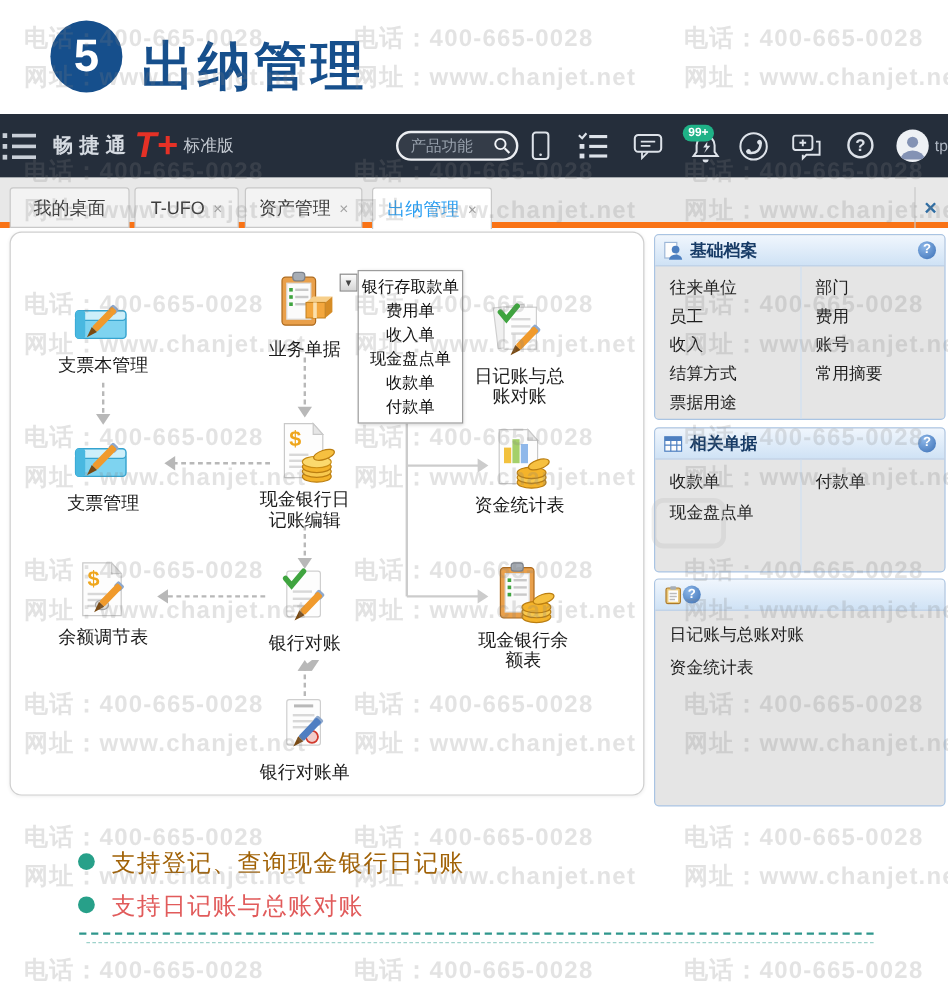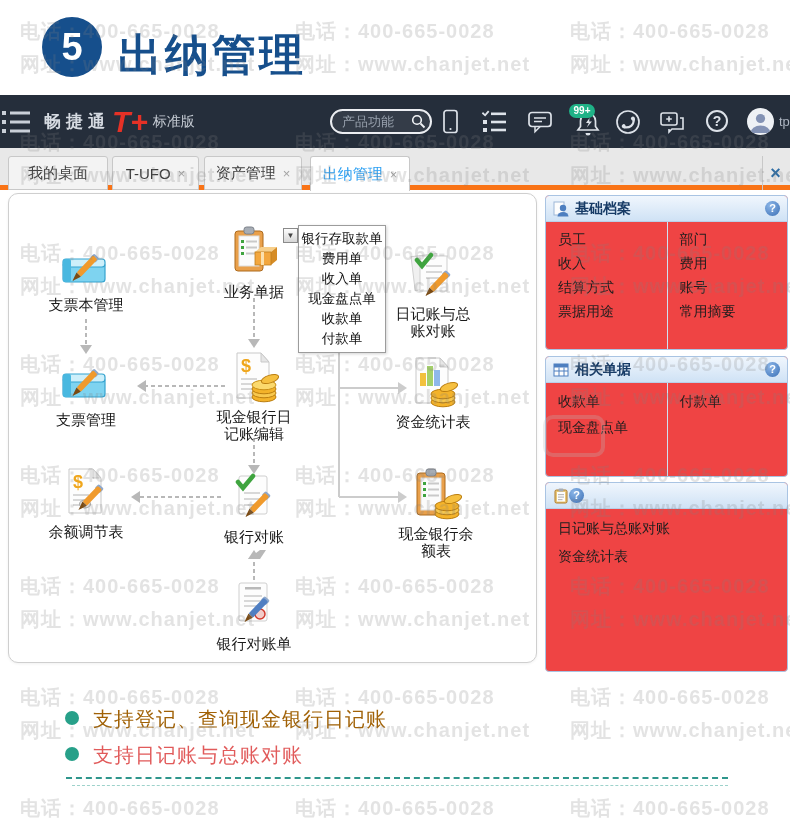--- a/index.html
+++ b/index.html
@@ -55,21 +55,21 @@
   .fc-node svg { display:block; margin:0 auto; }
   .fc-lbl { font-size:15px; color:#1b1b1b; line-height:17px; width:84px; margin:2px auto 0; }
   .dd-btn { position:absolute; left:274px; top:34px; width:15px; height:15px; border:1px solid #8a8a8a;
          background:linear-gradient(#fdfdfd,#d6d6d6); font-size:8px; color:#444; text-align:center;
          line-height:13px; z-index:3; }
   .dd-menu { position:absolute; left:289px; top:31px; width:88px; background:#fff; border:1px solid #9c9c9c;
          box-shadow:1px 1px 3px rgba(0,0,0,0.18); padding:3px 0; z-index:3; }
   .dd-item { height:20px; line-height:20px; font-size:13.5px; color:#111; text-align:center; }
 
   
-  .sp { position:absolute; left:545px; width:243px; background:#ef4444; border:1px solid #a9c4e3;
+  .sp { position:absolute; left:545px; width:243px; background:#e5e5e5; border:1px solid #a9c4e3;
         border-radius:4px; overflow:hidden; }
   .sp-hd { height:26px; background:linear-gradient(#f0f6fd,#cfe2f5); border-bottom:1px solid #b9cfe9;
         display:flex; align-items:center; padding:0 7px; }
   .sp-ttl { font-size:14px; font-weight:bold; color:#173b66; margin-left:6px; flex:1; }
   .sp-help { width:15px; height:15px; border-radius:50%;
         background:radial-gradient(circle at 35% 30%,#8cb6e8,#3a6fb5); color:#fff; font-size:11px;
         font-weight:bold; text-align:center; line-height:15px; }
   .sp-cols { display:flex; height:calc(100% - 26px); }
   .sp-col { width:50%; padding:5px 0 0 12px; font-size:14px; color:#1e1e1e; }
   .sp-col + .sp-col { border-left:1px solid #cfe0f2; }
@@ -437,20 +437,21 @@
       <svg width="16" height="16" viewBox="0 0 16 16">
         <rect x="1" y="1" width="10" height="13" fill="#fdfdfd" stroke="#9db7d8"></rect>
         <circle cx="10" cy="7" r="3.2" fill="#4d7fc0"></circle>
         <path d="M4.5 15.5 a5.5 4.5 0 0 1 11 0 z" fill="#4d7fc0"></path>
       </svg>
       <span class="sp-ttl">基础档案</span>
       <span class="sp-help">?</span>
     </div>
     <div class="sp-cols">
       <div class="sp-col">
+        <div>往来单位</div>
         <div>员工</div>
         <div>收入</div>
         <div>结算方式</div>
         <div>票据用途</div>
       </div>
       <div class="sp-col">
         <div>部门</div>
         <div>费用</div>
         <div>账号</div>
         <div>常用摘要</div>

